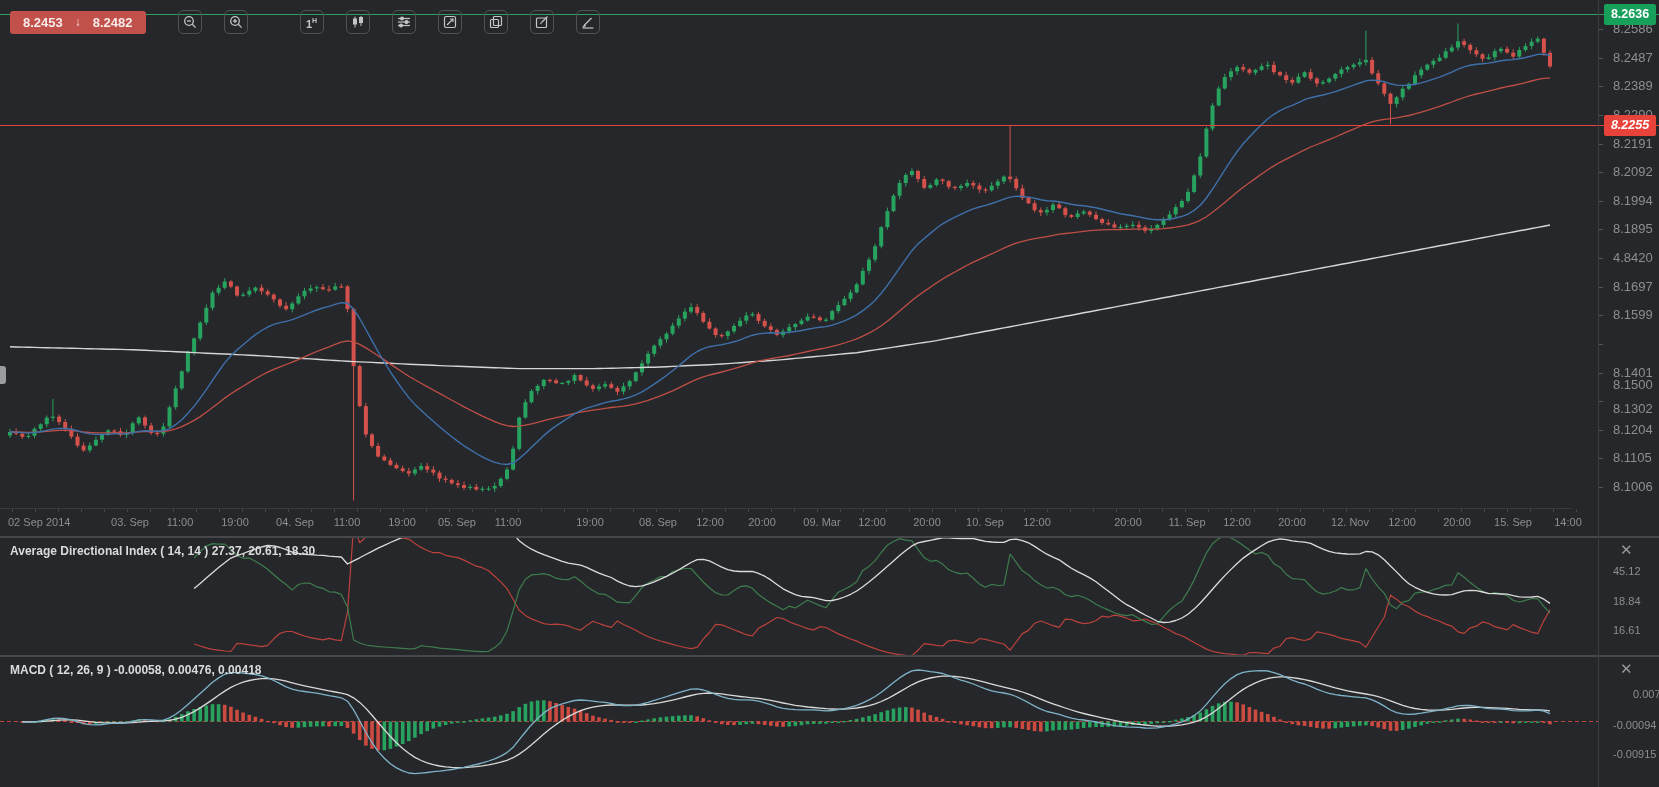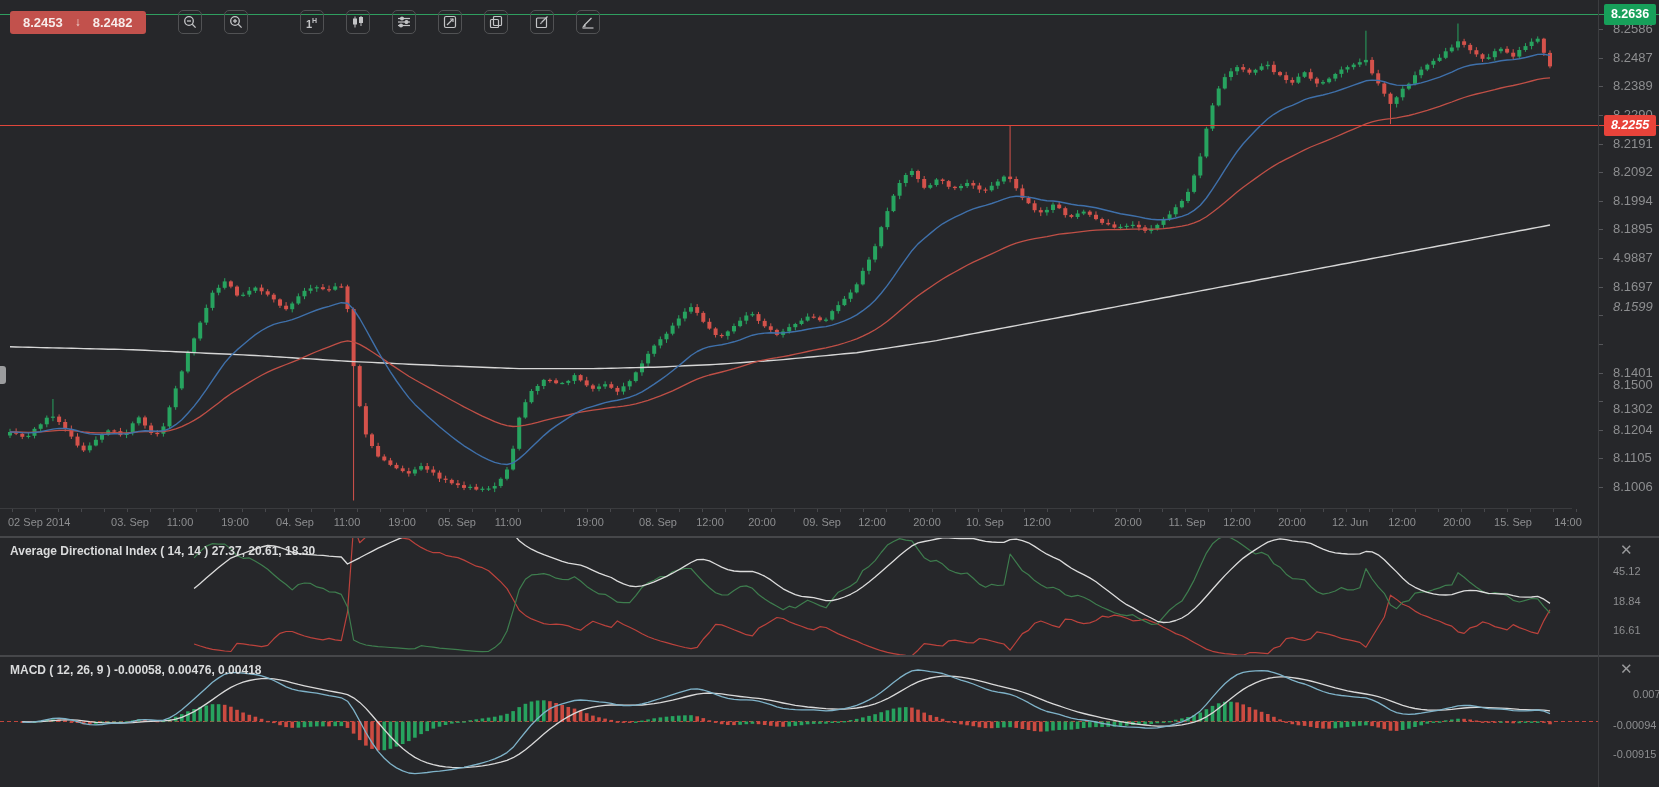--- a/index.html
+++ b/index.html
@@ -568,25 +568,25 @@
         <div class="price-tick" style="top: 109px;">8.2290</div>
         <div class="tick-dash" style="top: 115px;"></div>
         <div class="price-tick" style="top: 138px;">8.2191</div>
         <div class="tick-dash" style="top: 144px;"></div>
         <div class="price-tick" style="top: 166px;">8.2092</div>
         <div class="tick-dash" style="top: 172px;"></div>
         <div class="price-tick" style="top: 195px;">8.1994</div>
         <div class="tick-dash" style="top: 201px;"></div>
         <div class="price-tick" style="top: 223px;">8.1895</div>
         <div class="tick-dash" style="top: 229px;"></div>
-        <div class="price-tick" style="top: 252px;">4.9887</div>
+        <div class="price-tick" style="top: 252px;">4.8420</div>
         <div class="tick-dash" style="top: 258px;"></div>
         <div class="price-tick" style="top: 281px;">8.1697</div>
         <div class="tick-dash" style="top: 287px;"></div>
-        <div class="price-tick" style="top: 301px; font-style: italic;">8.1599</div>
+        <div class="price-tick" style="top: 309px;">8.1599</div>
         <div class="tick-dash" style="top: 315px;"></div>
         <div class="price-tick" style="top: 338px; margin-top: 41px;">8.1500</div>
         <div class="tick-dash" style="top: 344px;"></div>
         <div class="price-tick" style="top: 367px;">8.1401</div>
         <div class="tick-dash" style="top: 373px;"></div>
         <div class="price-tick" style="top: 403px;">8.1302</div>
         <div class="tick-dash" style="top: 401px;"></div>
         <div class="price-tick" style="top: 424px;">8.1204</div>
         <div class="tick-dash" style="top: 430px;"></div>
         <div class="price-tick" style="top: 452px;">8.1105</div>
@@ -672,30 +672,30 @@
         <div class="time-tick" style="left: 235px;">19:00</div>
         <div class="time-tick" style="left: 295px;">04. Sep</div>
         <div class="time-tick" style="left: 347px;">11:00</div>
         <div class="time-tick" style="left: 402px;">19:00</div>
         <div class="time-tick" style="left: 457px;">05. Sep</div>
         <div class="time-tick" style="left: 508px;">11:00</div>
         <div class="time-tick" style="left: 590px;">19:00</div>
         <div class="time-tick" style="left: 658px;">08. Sep</div>
         <div class="time-tick" style="left: 710px;">12:00</div>
         <div class="time-tick" style="left: 762px;">20:00</div>
-        <div class="time-tick" style="left: 822px;">09. Sep</div>
+        <div class="time-tick" style="left: 822px;">09. Mar</div>
         <div class="time-tick" style="left: 872px;">12:00</div>
         <div class="time-tick" style="left: 927px;">20:00</div>
         <div class="time-tick" style="left: 985px;">10. Sep</div>
         <div class="time-tick" style="left: 1037px;">12:00</div>
         <div class="time-tick" style="left: 1128px;">20:00</div>
         <div class="time-tick" style="left: 1187px;">11. Sep</div>
         <div class="time-tick" style="left: 1237px;">12:00</div>
         <div class="time-tick" style="left: 1292px;">20:00</div>
-        <div class="time-tick" style="left: 1350px;">12. Jun</div>
+        <div class="time-tick" style="left: 1350px;">12. Nov</div>
         <div class="time-tick" style="left: 1402px;">12:00</div>
         <div class="time-tick" style="left: 1457px;">20:00</div>
         <div class="time-tick" style="left: 1513px;">15. Sep</div>
         <div class="time-tick" style="left: 1568px;">14:00</div>
       </div>
   </div>
 
   <div class="toolbar">
     <div class="quote-badge">
       <span>8.2453</span>

